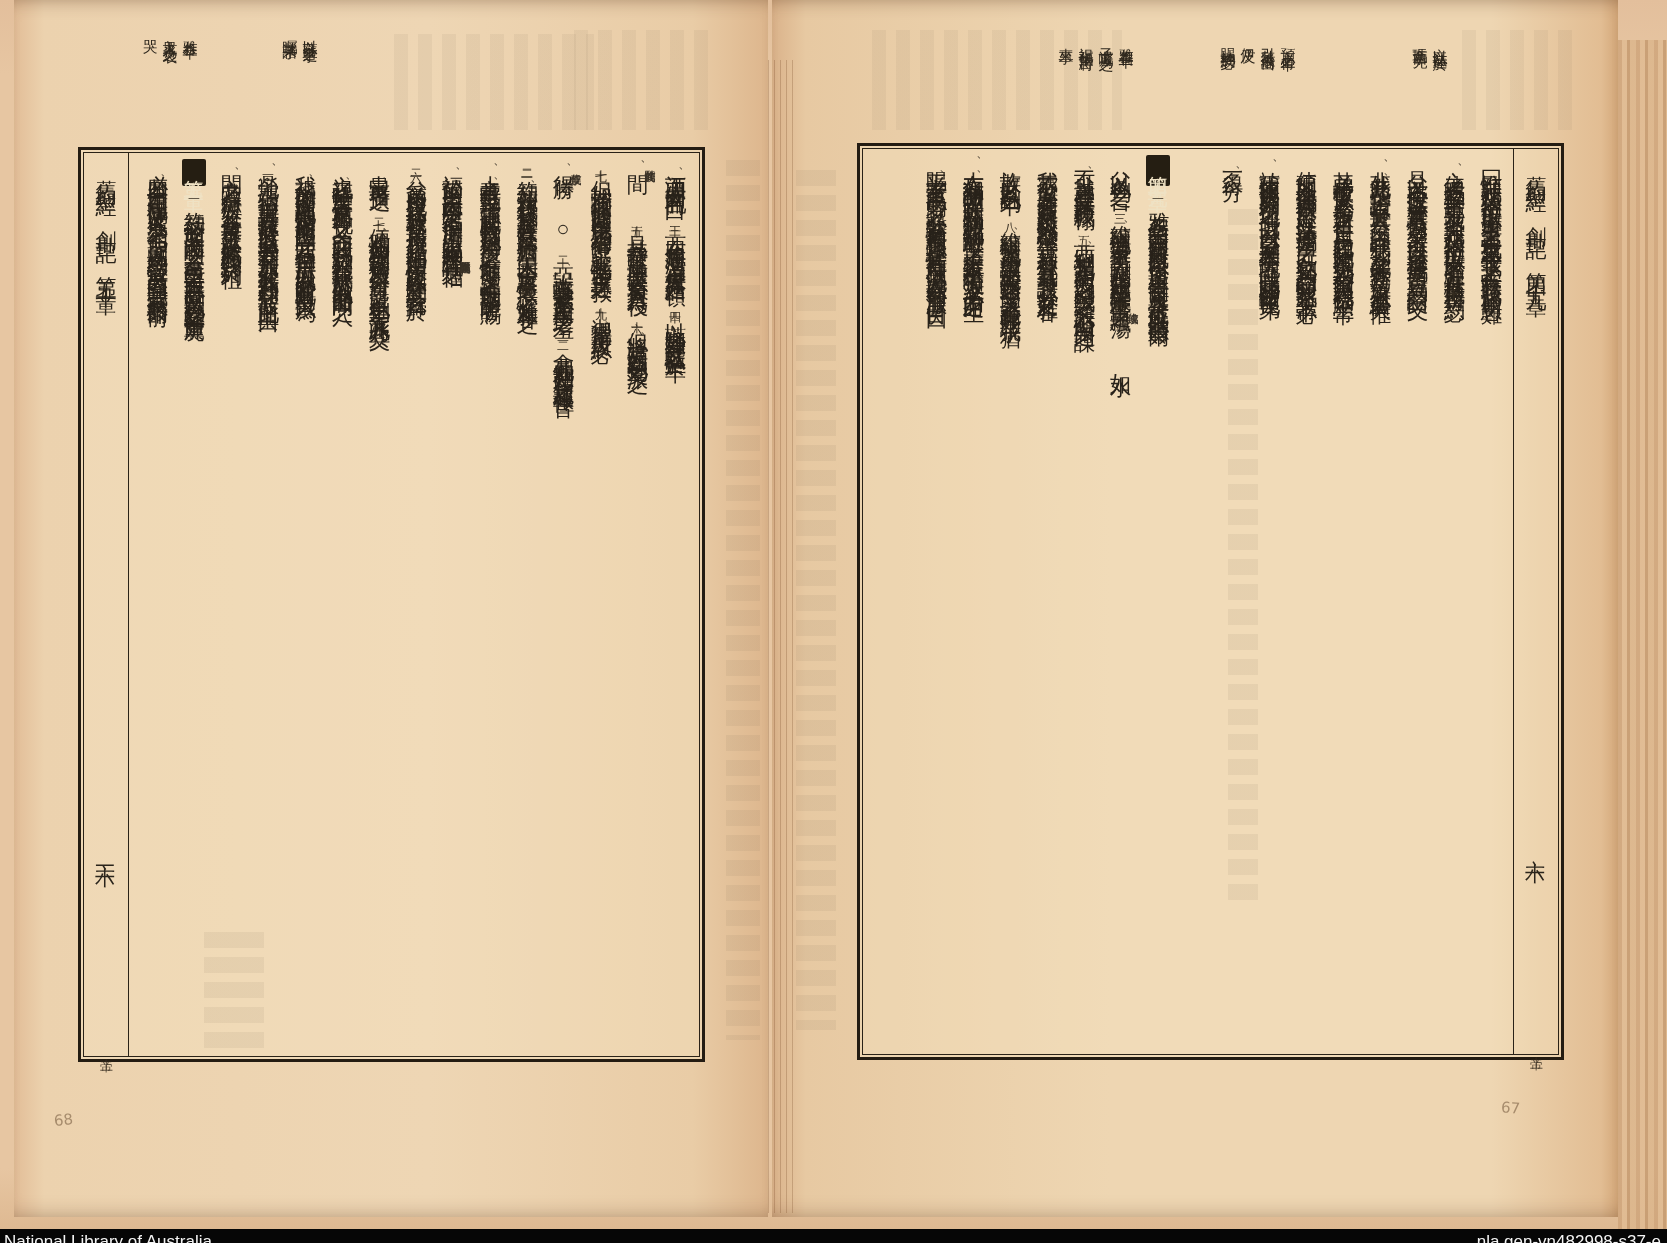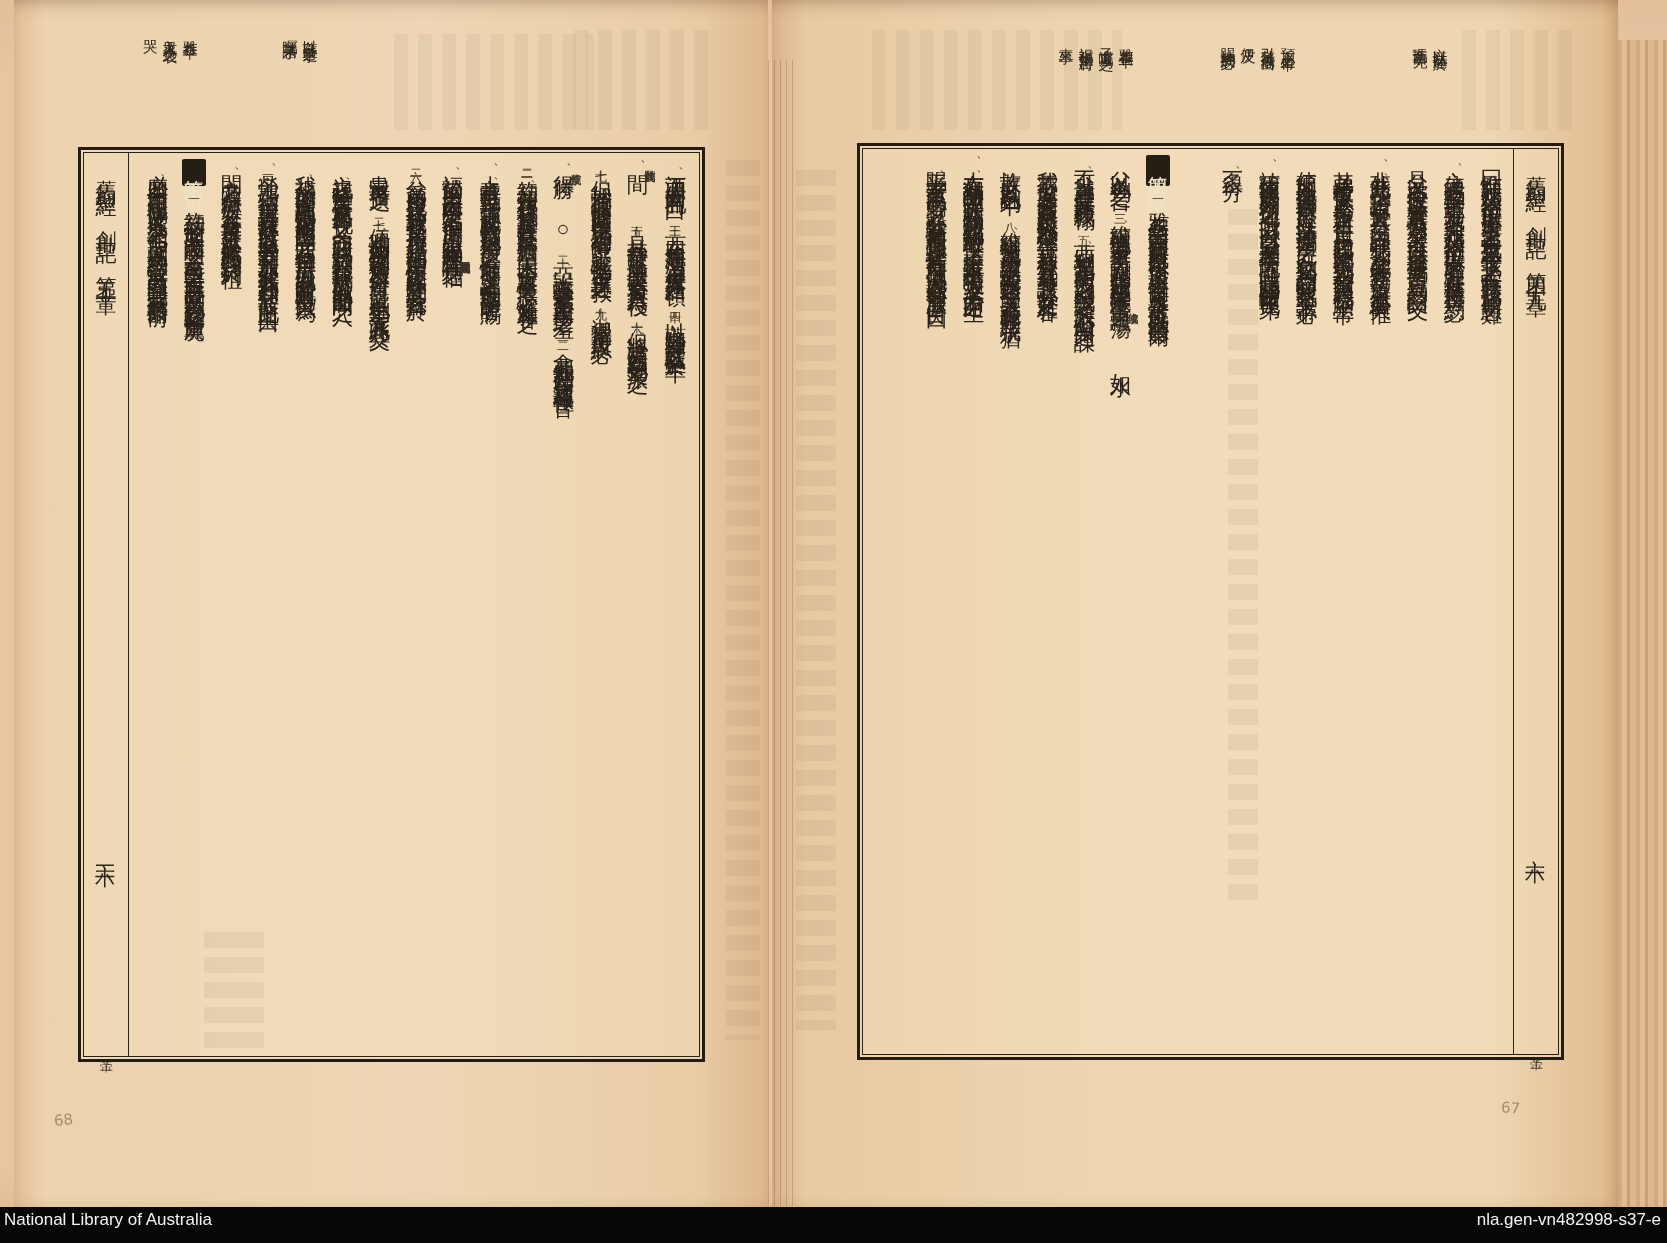--- a/index.html
+++ b/index.html
@@ -65,21 +65,21 @@
   
   .ghost{position:absolute;opacity:.6;
     background:repeating-linear-gradient(180deg,rgba(125,108,85,.16) 0 16px,rgba(0,0,0,0) 16px 25px);}
   .ghost.h{background:repeating-linear-gradient(90deg,rgba(125,108,85,.14) 0 14px,rgba(0,0,0,0) 14px 24px);}
   
   .pencil{position:absolute;font-family:"DejaVu Sans",sans-serif;font-size:15px;
     color:rgba(110,82,55,.55);transform:rotate(-6deg);}
   .leaf-left .pencil{left:40px;bottom:88px;}
   .leaf-right .pencil{right:98px;bottom:100px;transform:rotate(4deg);}
   
-  .footer-bar{position:absolute;left:0;right:0;bottom:0;height:36px;background:#060606;
+  .footer-bar{position:absolute;left:0;right:0;bottom:0;height:14px;background:#060606;
     font-family:"Liberation Sans","DejaVu Sans",sans-serif;color:#f4f4f4;font-size:17px;}
   .footer-bar .fl{position:absolute;left:4px;top:3px;}
   .footer-bar .fr{position:absolute;right:6px;top:3px;}
 </style>
 </head>
 <body>
 
 <div class="scan">
 
   <div class="leaf leaf-left">

